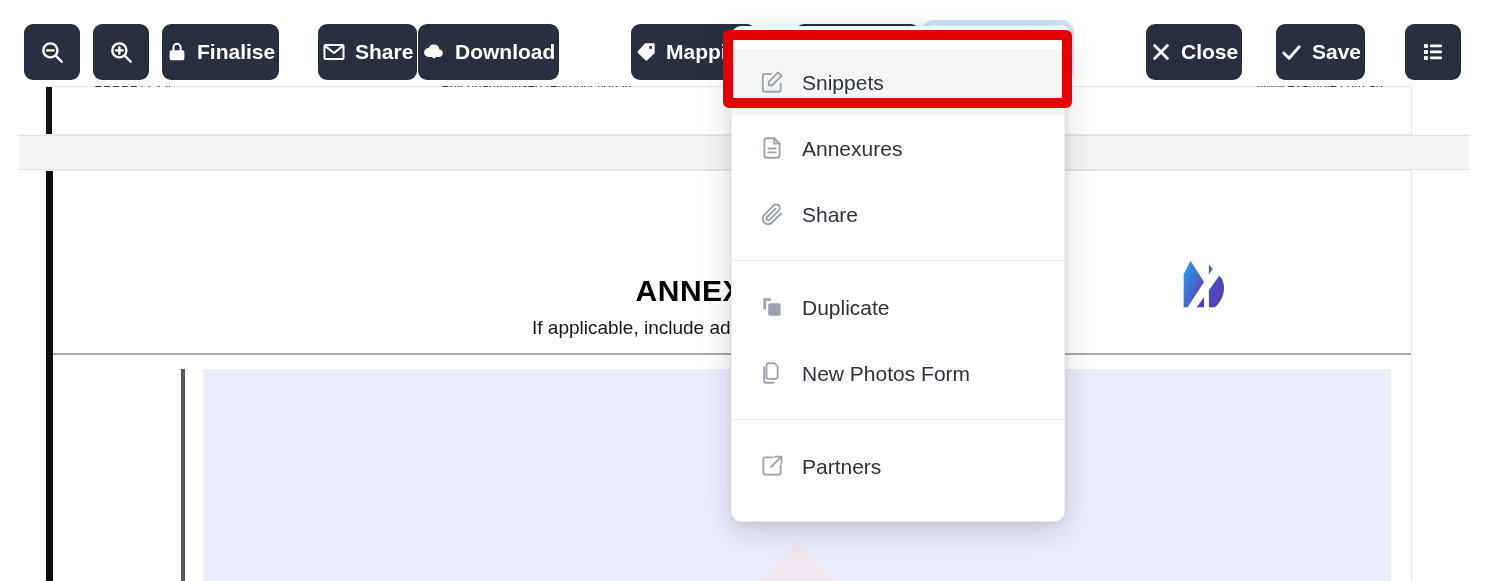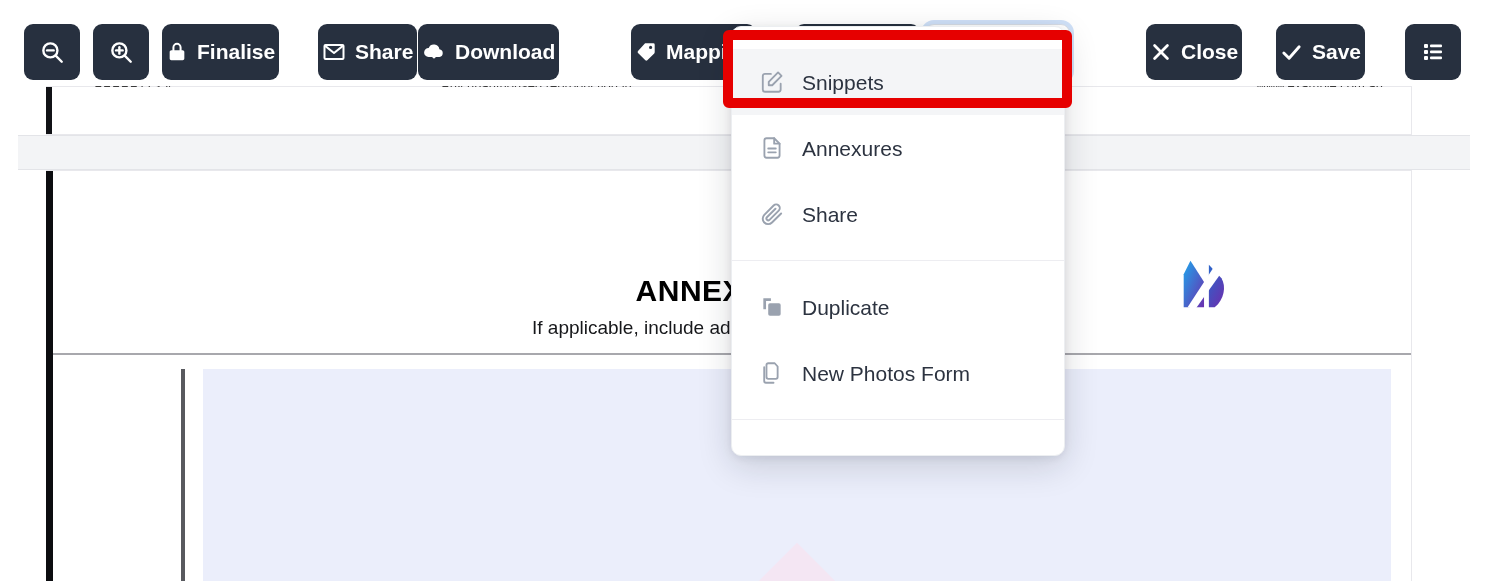--- a/index.html
+++ b/index.html
@@ -468,17 +468,27 @@
         <svg width="26" height="26" viewBox="0 0 24 24" fill="none" stroke="currentColor" stroke-width="1.7" stroke-linecap="round" stroke-linejoin="round">
           <path d="M14.5 3h-6A1.6 1.6 0 0 0 6.9 4.6v11.2A1.6 1.6 0 0 0 8.5 17.4h7.1a1.6 1.6 0 0 0 1.6-1.6V6z"></path>
           <path d="M4.8 6.6v12.8A1.6 1.6 0 0 0 6.4 21h7"></path>
         </svg>
       </span>
       <span class="mi-label">New Photos Form</span>
     </div>
 
     <div class="menu-sep"></div>
 
+    <div class="menu-item">
+      <span class="mi-icon">
+        <svg width="26" height="26" viewBox="0 0 24 24" fill="none" stroke="currentColor" stroke-width="1.7" stroke-linecap="round" stroke-linejoin="round">
+          <path d="M12.5 4H5.8A1.8 1.8 0 0 0 4 5.8v12.4A1.8 1.8 0 0 0 5.8 20h12.4a1.8 1.8 0 0 0 1.8-1.8V11.5"></path>
+          <polyline points="14.5,3.3 20.7,3.3 20.7,9.5"></polyline>
+          <line x1="11.2" y1="12.8" x2="20.4" y2="3.6"></line>
+        </svg>
+      </span>
+      <span class="mi-label">Partners</span>
+    </div>
   </div>
 
   <div class="annot-box"></div>
 
 </div>
 
 </body></html>

